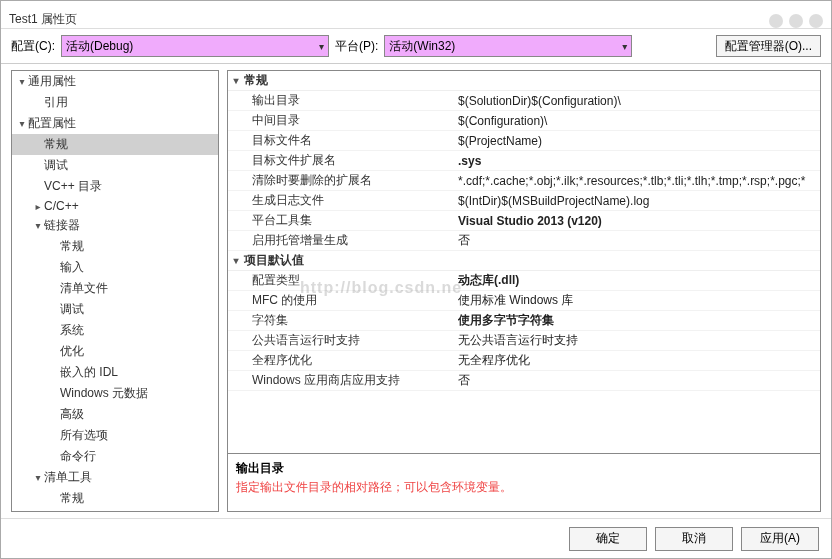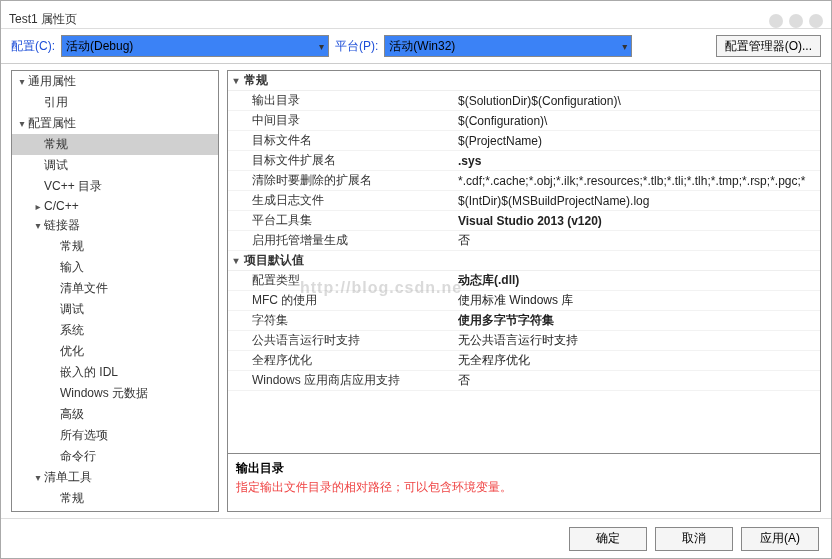--- a/index.html
+++ b/index.html
@@ -2,22 +2,22 @@
 <html><head>
 <meta charset="utf-8">
 <style>
 * { box-sizing: border-box; margin: 0; padding: 0; font-family: "Microsoft YaHei", "Segoe UI", sans-serif; font-size: 12px; }
 body { background: #f0f0f0; width: 832px; height: 559px; overflow: hidden; }
 .window { width: 832px; height: 559px; background: #fff; border: 1px solid #aaa; display: flex; flex-direction: column; }
 .titlebar { height: 28px; display: flex; align-items: flex-end; padding: 0 8px; border-bottom: 1px solid #ddd; }
 .titlebar .title { flex: 1; color: #333; }
 .titlebar .winbtn { width: 14px; height: 14px; border-radius: 50%; background: #ddd; margin-left: 6px; }
 .toolbar { height: 34px; display: flex; align-items: center; padding: 4px 10px; gap: 6px; }
-.toolbar label { color: #1d4ed8; }
-.toolbar select, .toolbar .select { height: 22px; border: 1px solid #888; background: #3b82f6; padding: 0 4px; display: flex; align-items: center; justify-content: space-between; }
+.toolbar label { color: #000000; }
+.toolbar select, .toolbar .select { height: 22px; border: 1px solid #888; background: #f0abfc; padding: 0 4px; display: flex; align-items: center; justify-content: space-between; }
 .sel-config { width: 268px; }
 .sel-platform { width: 248px; }
 .toolbar .chev { font-size: 10px; color: #333; }
 .toolbar button { height: 22px; padding: 0 8px; border: 1px solid #888; background: #f5f5f5; cursor: pointer; }
 .body { flex: 1; display: flex; border-top: 1px solid #ccc; overflow: hidden; }
 .tree { width: 208px; border: 1px solid #888; margin: 6px 4px 6px 10px; background: #fff; overflow-y: auto; }
 .tree .node { padding: 2px 4px 2px 0; display: flex; align-items: center; white-space: nowrap; cursor: pointer; color: #333; }
 .tree .node .tw { width: 12px; text-align: center; font-size: 10px; color: #555; display: inline-block; }
 .tree .node.selected { background: #d0d0d0; }
 .tree .ind0 { padding-left: 4px; }

